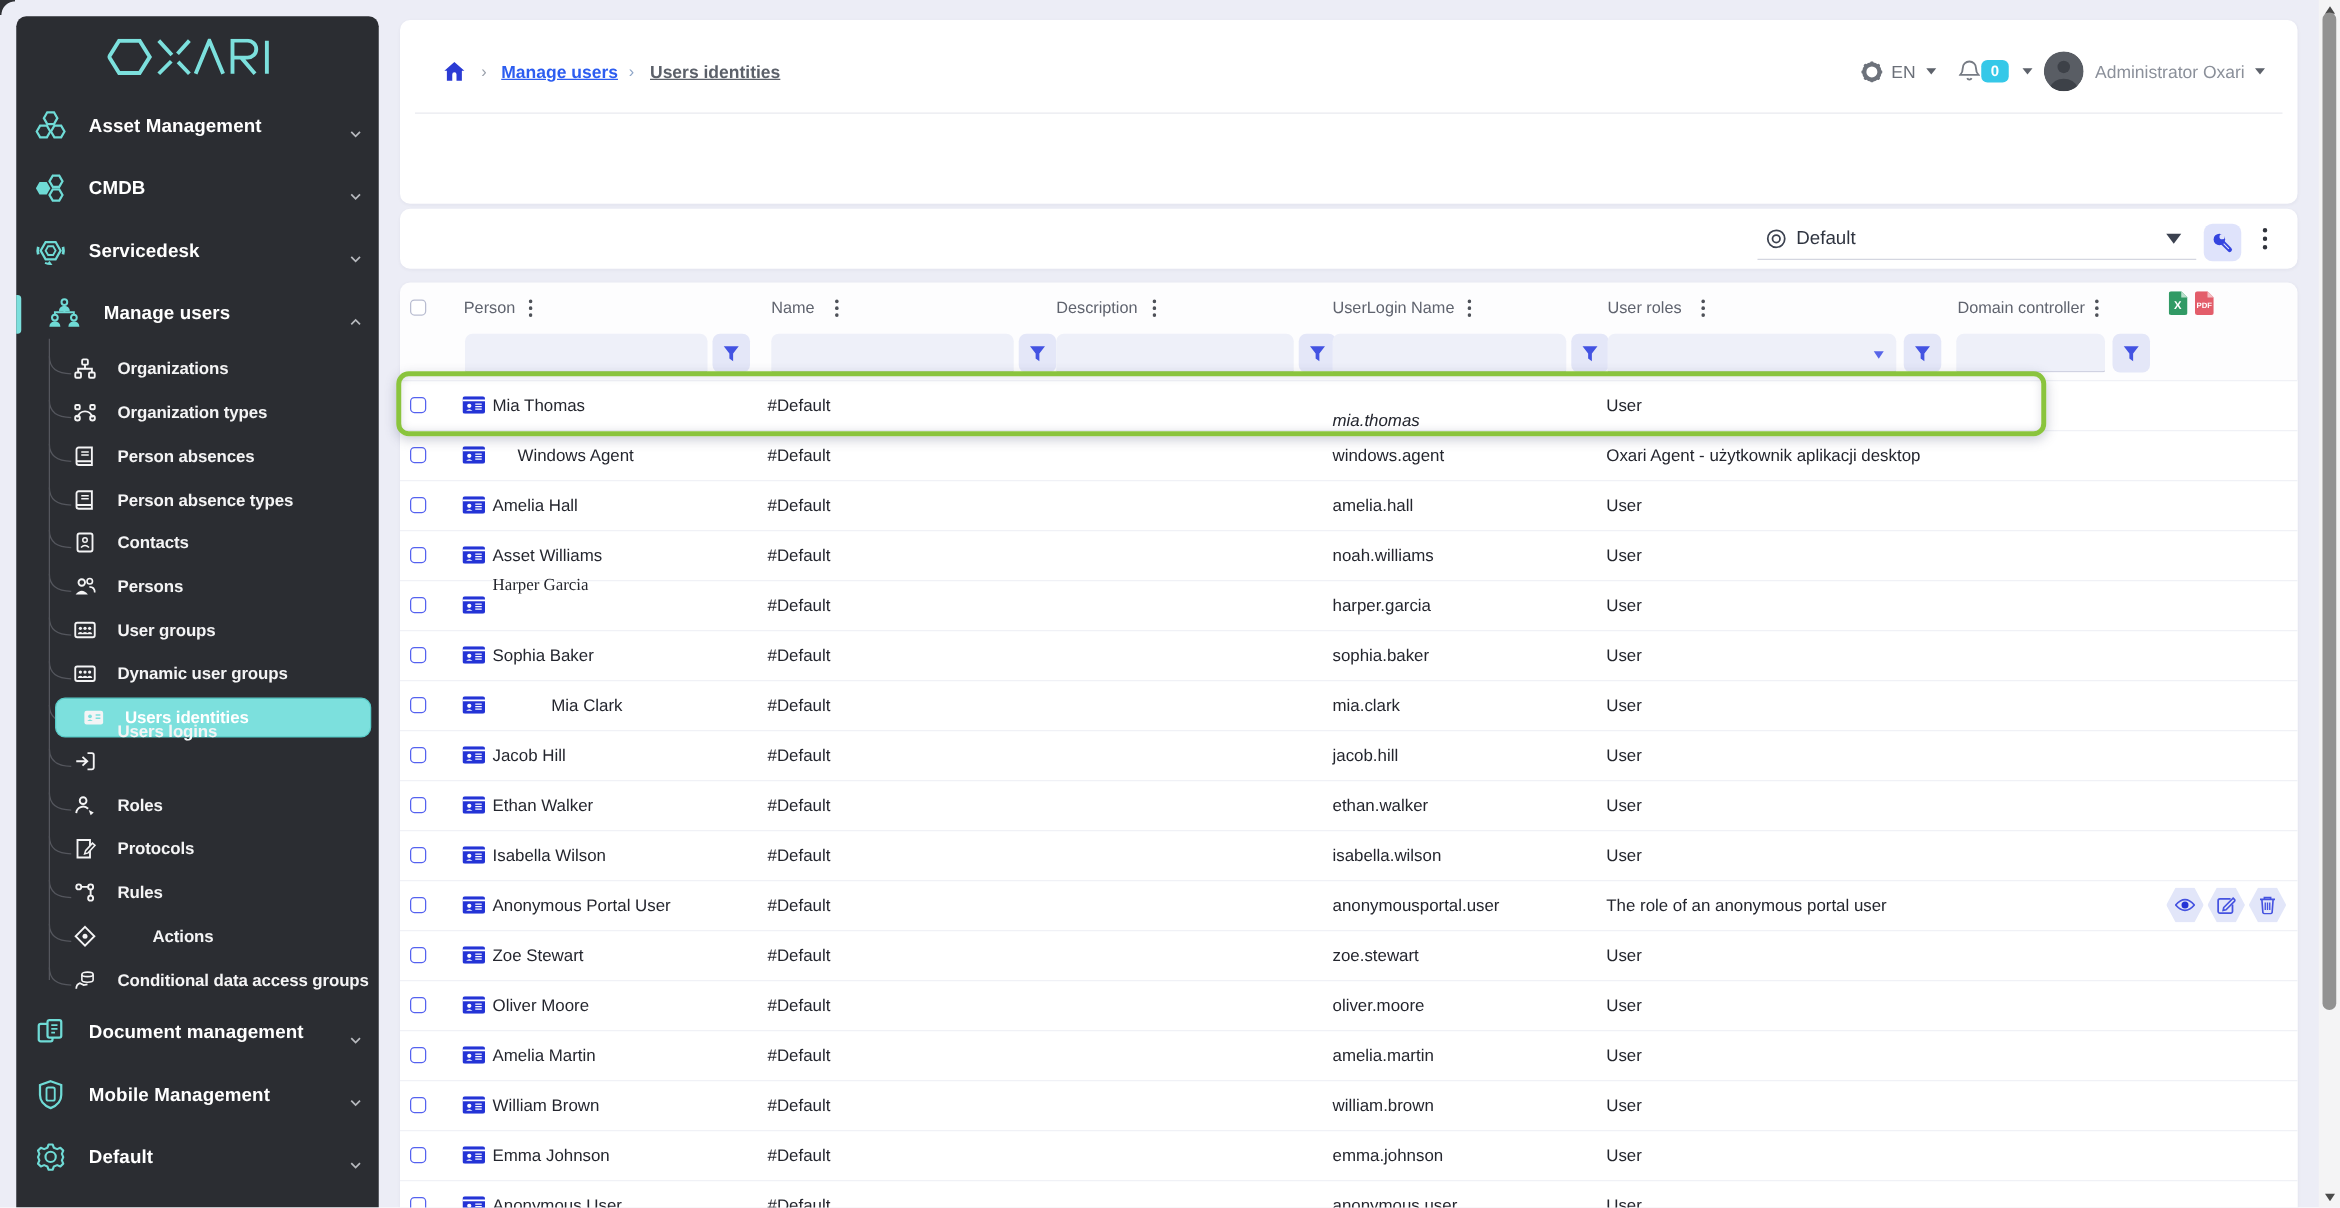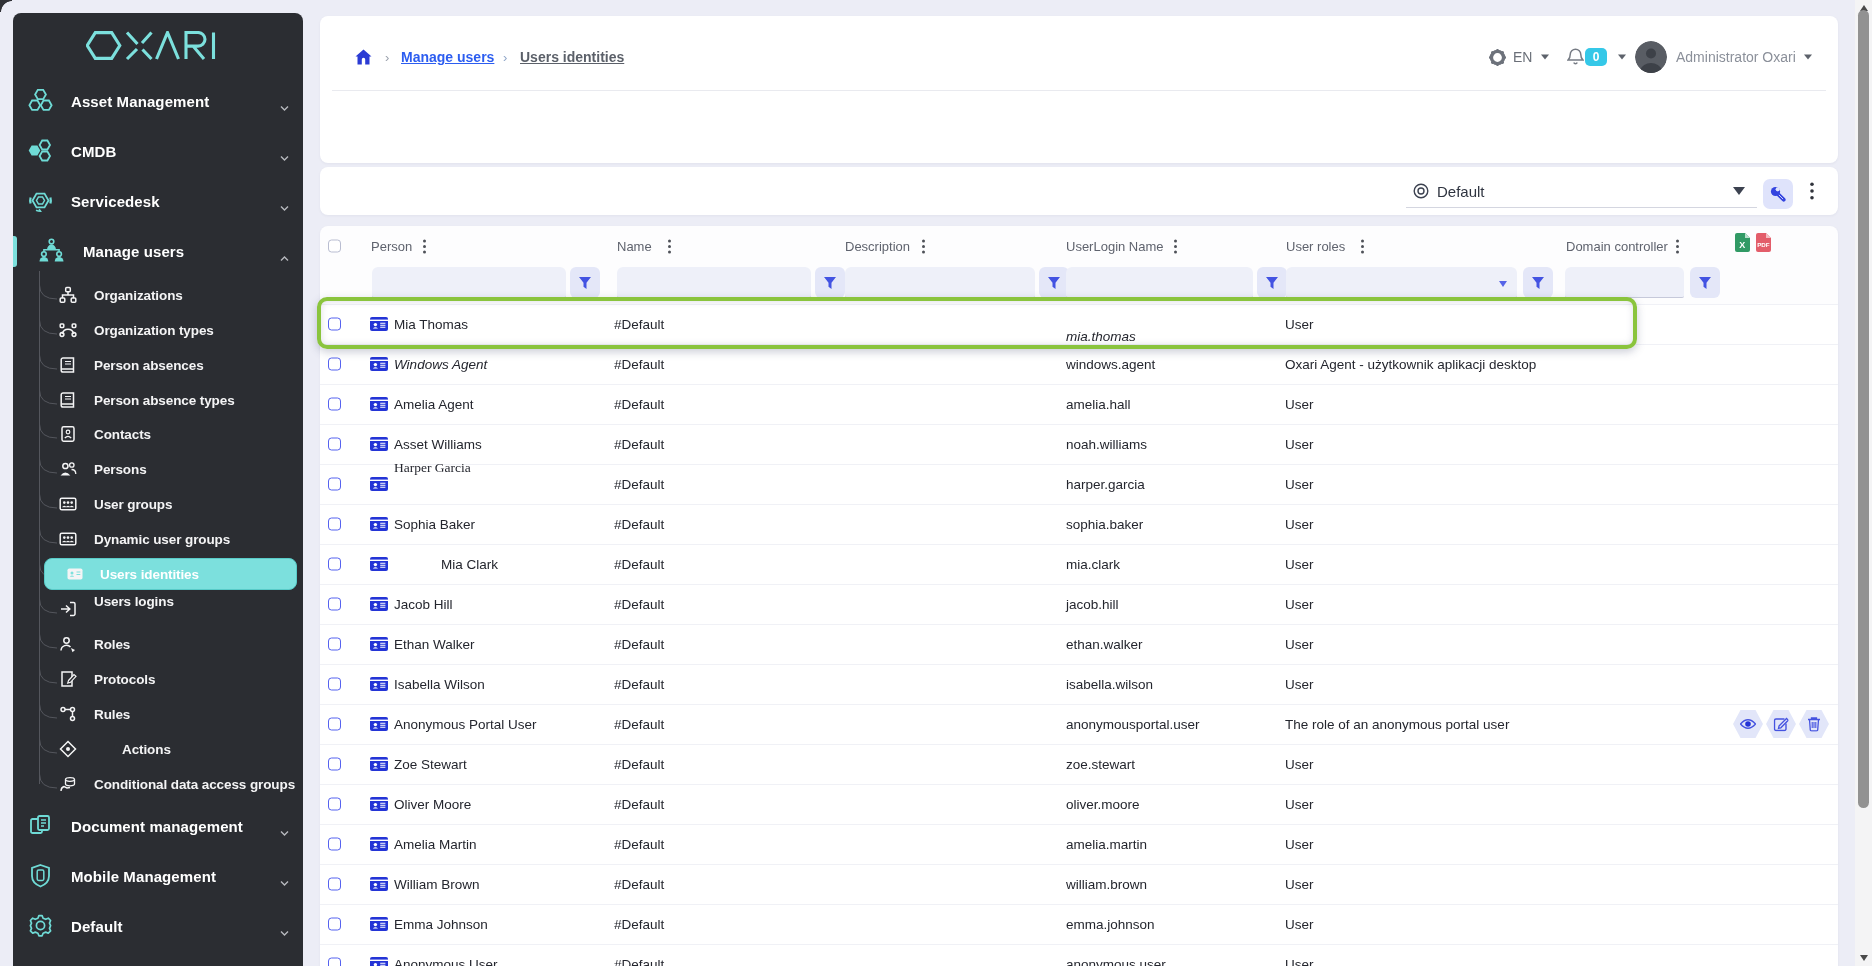--- a/index.html
+++ b/index.html
@@ -173,21 +173,21 @@
         <rect x="1.5" y="3.5" width="15" height="11" rx="1.8" fill="#f4f4f5"></rect>
         <circle cx="6" cy="8" r="1.5" fill="#7ce0dd"></circle>
         <path d="M3.8,11.8 q2.2,-2.4 4.4,0 Z" fill="#7ce0dd"></path>
         <path d="M10.5,7 h3.8 M10.5,9.5 h3.8" stroke="#7ce0dd" stroke-width="1.2"></path>
       </svg></div>
 <div class="smi-tx" style="left:87px;top:561px;color:#fff;">Users identities</div>
 <div class="abs" style="left:46px;top:587px;width:18px;height:18px;"><svg width="18" height="18" viewBox="0 0 18 18" style="">
         <path d="M11,2.5 h3.5 a1.5,1.5 0 0 1 1.5,1.5 v10 a1.5,1.5 0 0 1 -1.5,1.5 H11" fill="none" stroke="#f4f4f5" stroke-width="1.5"></path>
         <path d="M2,9 h8 M7,5.5 L10.8,9 L7,12.5" fill="none" stroke="#f4f4f5" stroke-width="1.5"></path>
       </svg></div>
-<div class="smi-tx" style="left:81px;top:588px;">Users logins</div>
+<div class="smi-tx" style="left:81px;top:572px;">Users logins</div>
 <div class="abs" style="left:46px;top:622px;width:18px;height:18px;"><svg width="18" height="18" viewBox="0 0 18 18" style="">
         <circle cx="7.5" cy="5.5" r="2.7" fill="none" stroke="#f4f4f5" stroke-width="1.5"></circle>
         <path d="M2,15.5 a5.5,5.5 0 0 1 9.5,-3.5" fill="none" stroke="#f4f4f5" stroke-width="1.5"></path>
         <path d="M12,13 l4,2 -2.5,2.2 Z" fill="#f4f4f5"></path>
       </svg></div>
 <div class="smi-tx" style="left:81px;top:631px;">Roles</div>
 <div class="abs" style="left:46px;top:657px;width:18px;height:18px;"><svg width="18" height="18" viewBox="0 0 18 18" style="">
         <path d="M3,2 H13 V16 H3 Z" fill="none" stroke="#f4f4f5" stroke-width="1.5"></path>
         <path d="M9.5,10.5 L15,4.5 l2,1.8 -5.5,6 -2.8,0.8 Z" fill="#2b2d32" stroke="#f4f4f5" stroke-width="1.2"></path>
       </svg></div>
@@ -395,34 +395,34 @@
 <div class="cell abs" style="left:1285px;top:324px;">User</div>
 <div class="rsep" style="top:344px;"></div>
 <div class="cbx" style="left:328px;top:364px;"></div>
 <div class="abs" style="left:370px;top:357px;"><svg width="18" height="14" viewBox="0 0 18 14" style="">
       <rect x="0" y="0" width="18" height="14" rx="2" fill="#2434d6"></rect>
       <rect x="0" y="2.6" width="18" height="1.4" fill="#fff"></rect>
       <circle cx="5.4" cy="7.6" r="1.7" fill="#fff"></circle>
       <path d="M2.8,11.6 q2.6,-2.6 5.2,0 Z" fill="#fff"></path>
       <path d="M10.2,6.3 h5.2 M10.2,8.3 h5.2 M10.2,10.3 h5.2" stroke="#fff" stroke-width="1.1"></path>
     </svg></div>
-<div class="cell abs" style="left:394px;top:364px;font-style:italic;">Windows Agent</div>
+<div class="cell abs" style="left:414px;top:364px;">Windows Agent</div>
 <div class="cell abs" style="left:614px;top:364px;">#Default</div>
 <div class="cell abs" style="left:1066px;top:364px;">windows.agent</div>
 <div class="cell abs" style="left:1285px;top:364px;">Oxari Agent - użytkownik aplikacji desktop</div>
 <div class="rsep" style="top:384px;"></div>
 <div class="cbx" style="left:328px;top:404px;"></div>
 <div class="abs" style="left:370px;top:397px;"><svg width="18" height="14" viewBox="0 0 18 14" style="">
       <rect x="0" y="0" width="18" height="14" rx="2" fill="#2434d6"></rect>
       <rect x="0" y="2.6" width="18" height="1.4" fill="#fff"></rect>
       <circle cx="5.4" cy="7.6" r="1.7" fill="#fff"></circle>
       <path d="M2.8,11.6 q2.6,-2.6 5.2,0 Z" fill="#fff"></path>
       <path d="M10.2,6.3 h5.2 M10.2,8.3 h5.2 M10.2,10.3 h5.2" stroke="#fff" stroke-width="1.1"></path>
     </svg></div>
-<div class="cell abs" style="left:394px;top:404px;">Amelia Agent</div>
+<div class="cell abs" style="left:394px;top:404px;">Amelia Hall</div>
 <div class="cell abs" style="left:614px;top:404px;">#Default</div>
 <div class="cell abs" style="left:1066px;top:404px;">amelia.hall</div>
 <div class="cell abs" style="left:1285px;top:404px;">User</div>
 <div class="rsep" style="top:424px;"></div>
 <div class="cbx" style="left:328px;top:444px;"></div>
 <div class="abs" style="left:370px;top:437px;"><svg width="18" height="14" viewBox="0 0 18 14" style="">
       <rect x="0" y="0" width="18" height="14" rx="2" fill="#2434d6"></rect>
       <rect x="0" y="2.6" width="18" height="1.4" fill="#fff"></rect>
       <circle cx="5.4" cy="7.6" r="1.7" fill="#fff"></circle>
       <path d="M2.8,11.6 q2.6,-2.6 5.2,0 Z" fill="#fff"></path>

